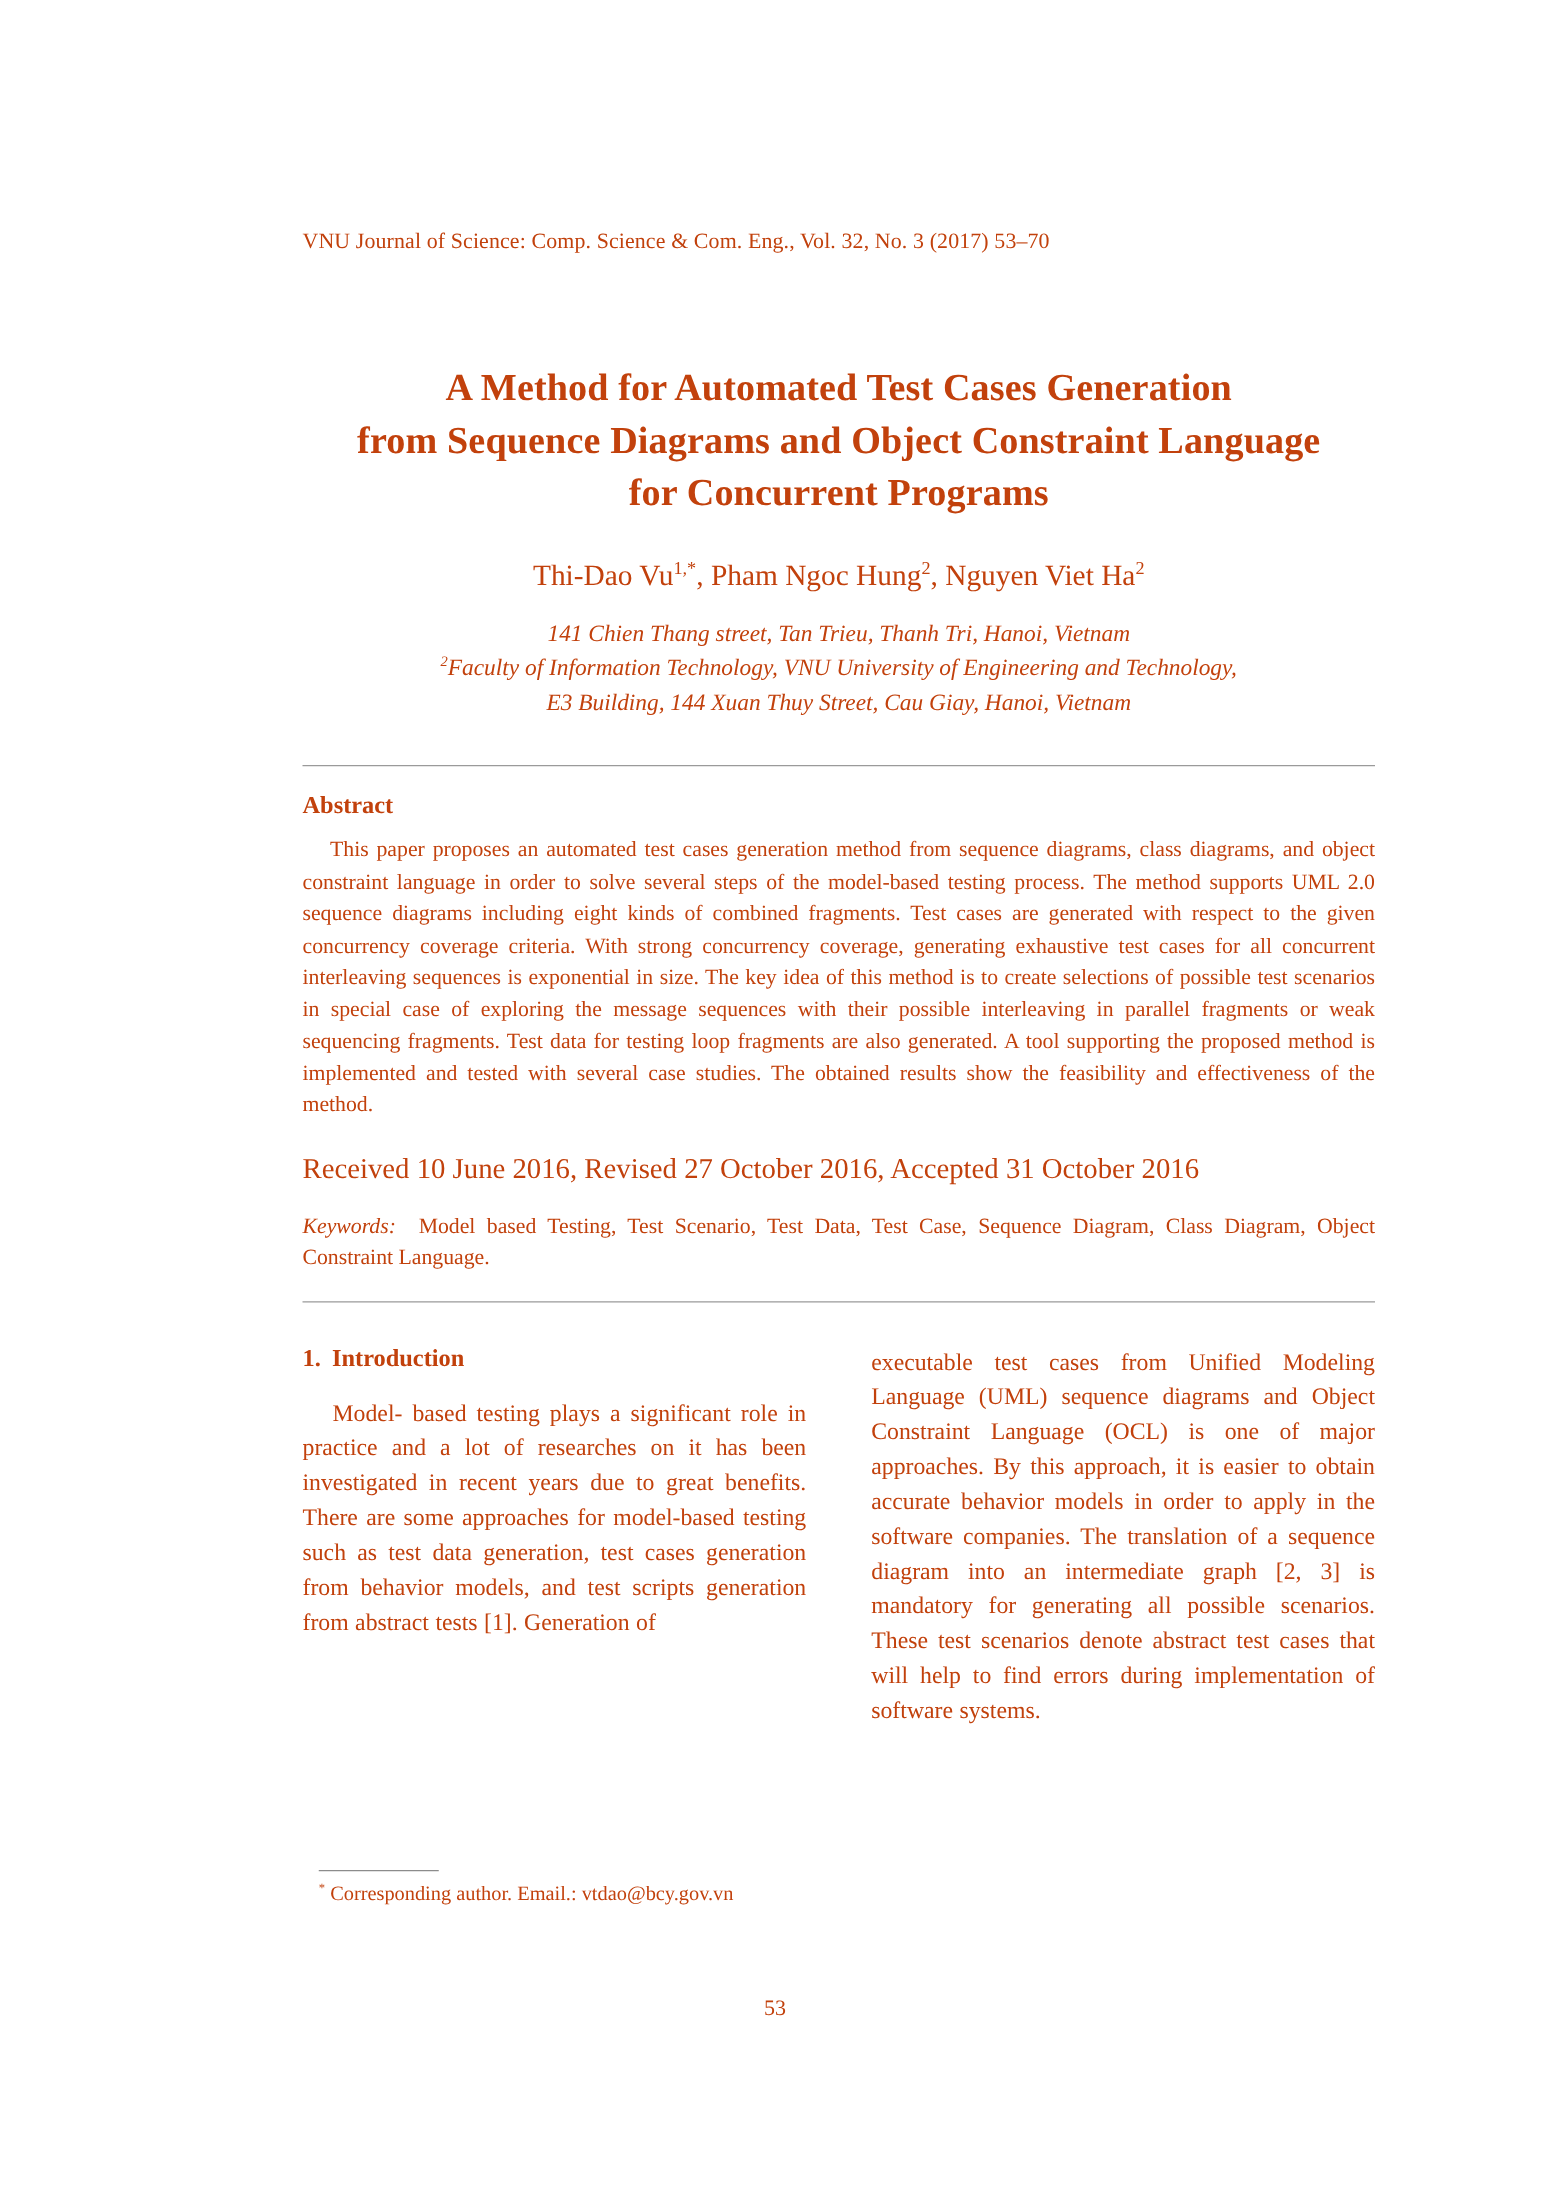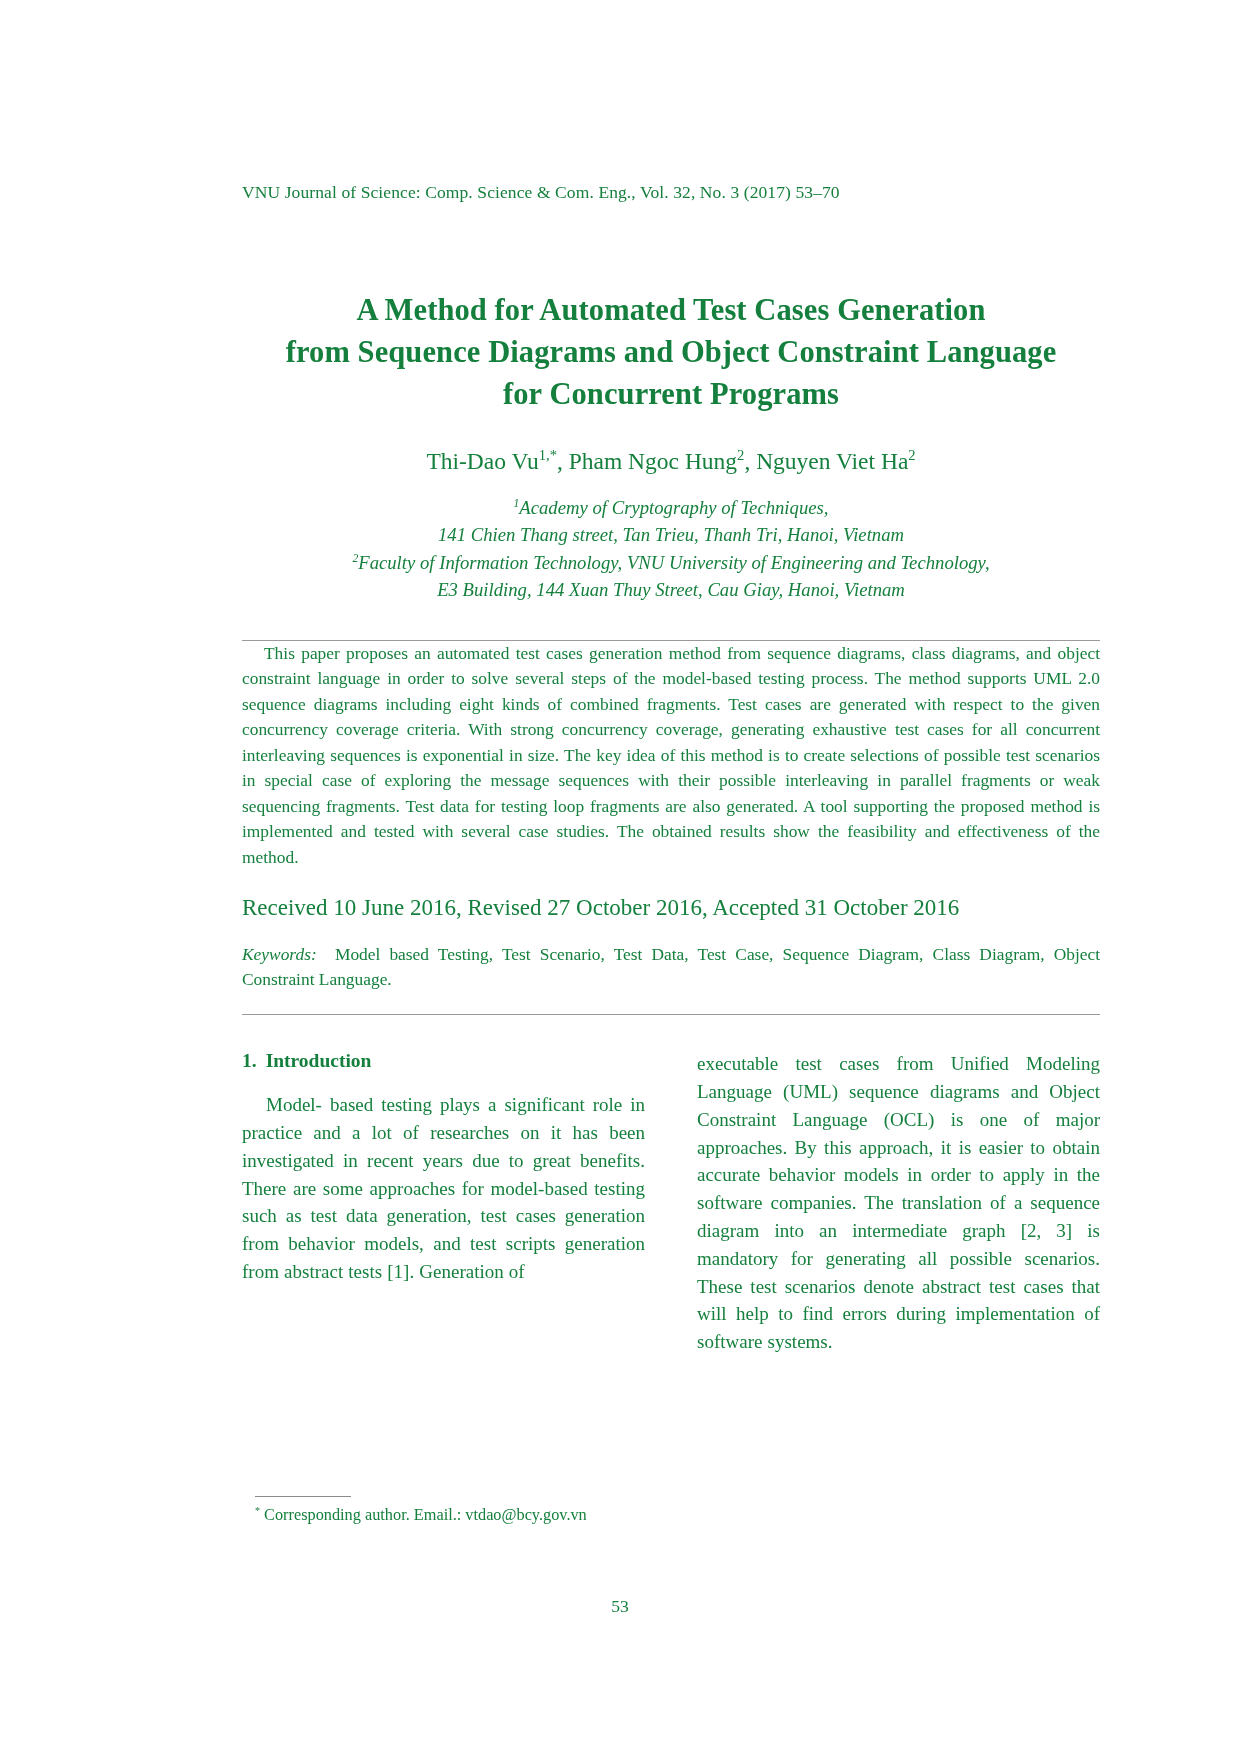--- a/index.html
+++ b/index.html
@@ -6,21 +6,21 @@
     margin: 0;
     padding: 0;
     background: #ffffff;
   }
   .page {
     position: relative;
     width: 1020px;
     height: 1753px;
     margin: 0 auto;
     background: #ffffff;
-    color: #15803d;
+    color: #c2410c;
     font-family: "Liberation Serif", "DejaVu Serif", serif;
     box-sizing: border-box;
   }
   .content {
     position: absolute;
     left: 132px;
     top: 0;
     width: 858px;
   }
 
@@ -177,28 +177,28 @@
         <span class="tline">from Sequence Diagrams and Object Constraint Language</span>
         <span class="tline">for Concurrent Programs</span>
       </h1>
     </div>
 
     <div class="authors">
       <span>Thi-Dao Vu</span><sup>1,*</sup><span>, </span><span>Pham Ngoc Hung</span><sup>2</sup><span>, </span><span>Nguyen Viet Ha</span><sup>2</sup>
     </div>
 
     <div class="affiliations">
-      <span class="aline"><sup>1</sup><span>Academy of Cryptography of Techniques,</span></span>
       <span class="aline">141 Chien Thang street, Tan Trieu, Thanh Tri, Hanoi, Vietnam</span>
       <span class="aline"><sup>2</sup><span>Faculty of Information Technology, VNU University of Engineering and Technology,</span></span>
       <span class="aline">E3 Building, 144 Xuan Thuy Street, Cau Giay, Hanoi, Vietnam</span>
     </div>
 
     <hr class="rule rule-abstract-top">
 
+    <div class="abstract-heading">Abstract</div>
 
     <p class="abstract-body">This paper proposes an automated test cases generation method from sequence diagrams, class diagrams, and object constraint language in order to solve several steps of the model-based testing process. The method supports UML 2.0 sequence diagrams including eight kinds of combined fragments. Test cases are generated with respect to the given concurrency coverage criteria. With strong concurrency coverage, generating exhaustive test cases for all concurrent interleaving sequences is exponential in size. The key idea of this method is to create selections of possible test scenarios in special case of exploring the message sequences with their possible interleaving in parallel fragments or weak sequencing fragments. Test data for testing loop fragments are also generated. A tool supporting the proposed method is implemented and tested with several case studies. The obtained results show the feasibility and effectiveness of the method.</p>
 
     <div class="received">Received 10 June 2016, Revised 27 October 2016, Accepted 31 October 2016</div>
 
     <div class="keywords">
       <i>Keywords:</i>&nbsp;
       <span>Model based Testing, Test Scenario, Test Data, Test Case, Sequence Diagram, Class Diagram, Object Constraint Language.</span>
     </div>
 

